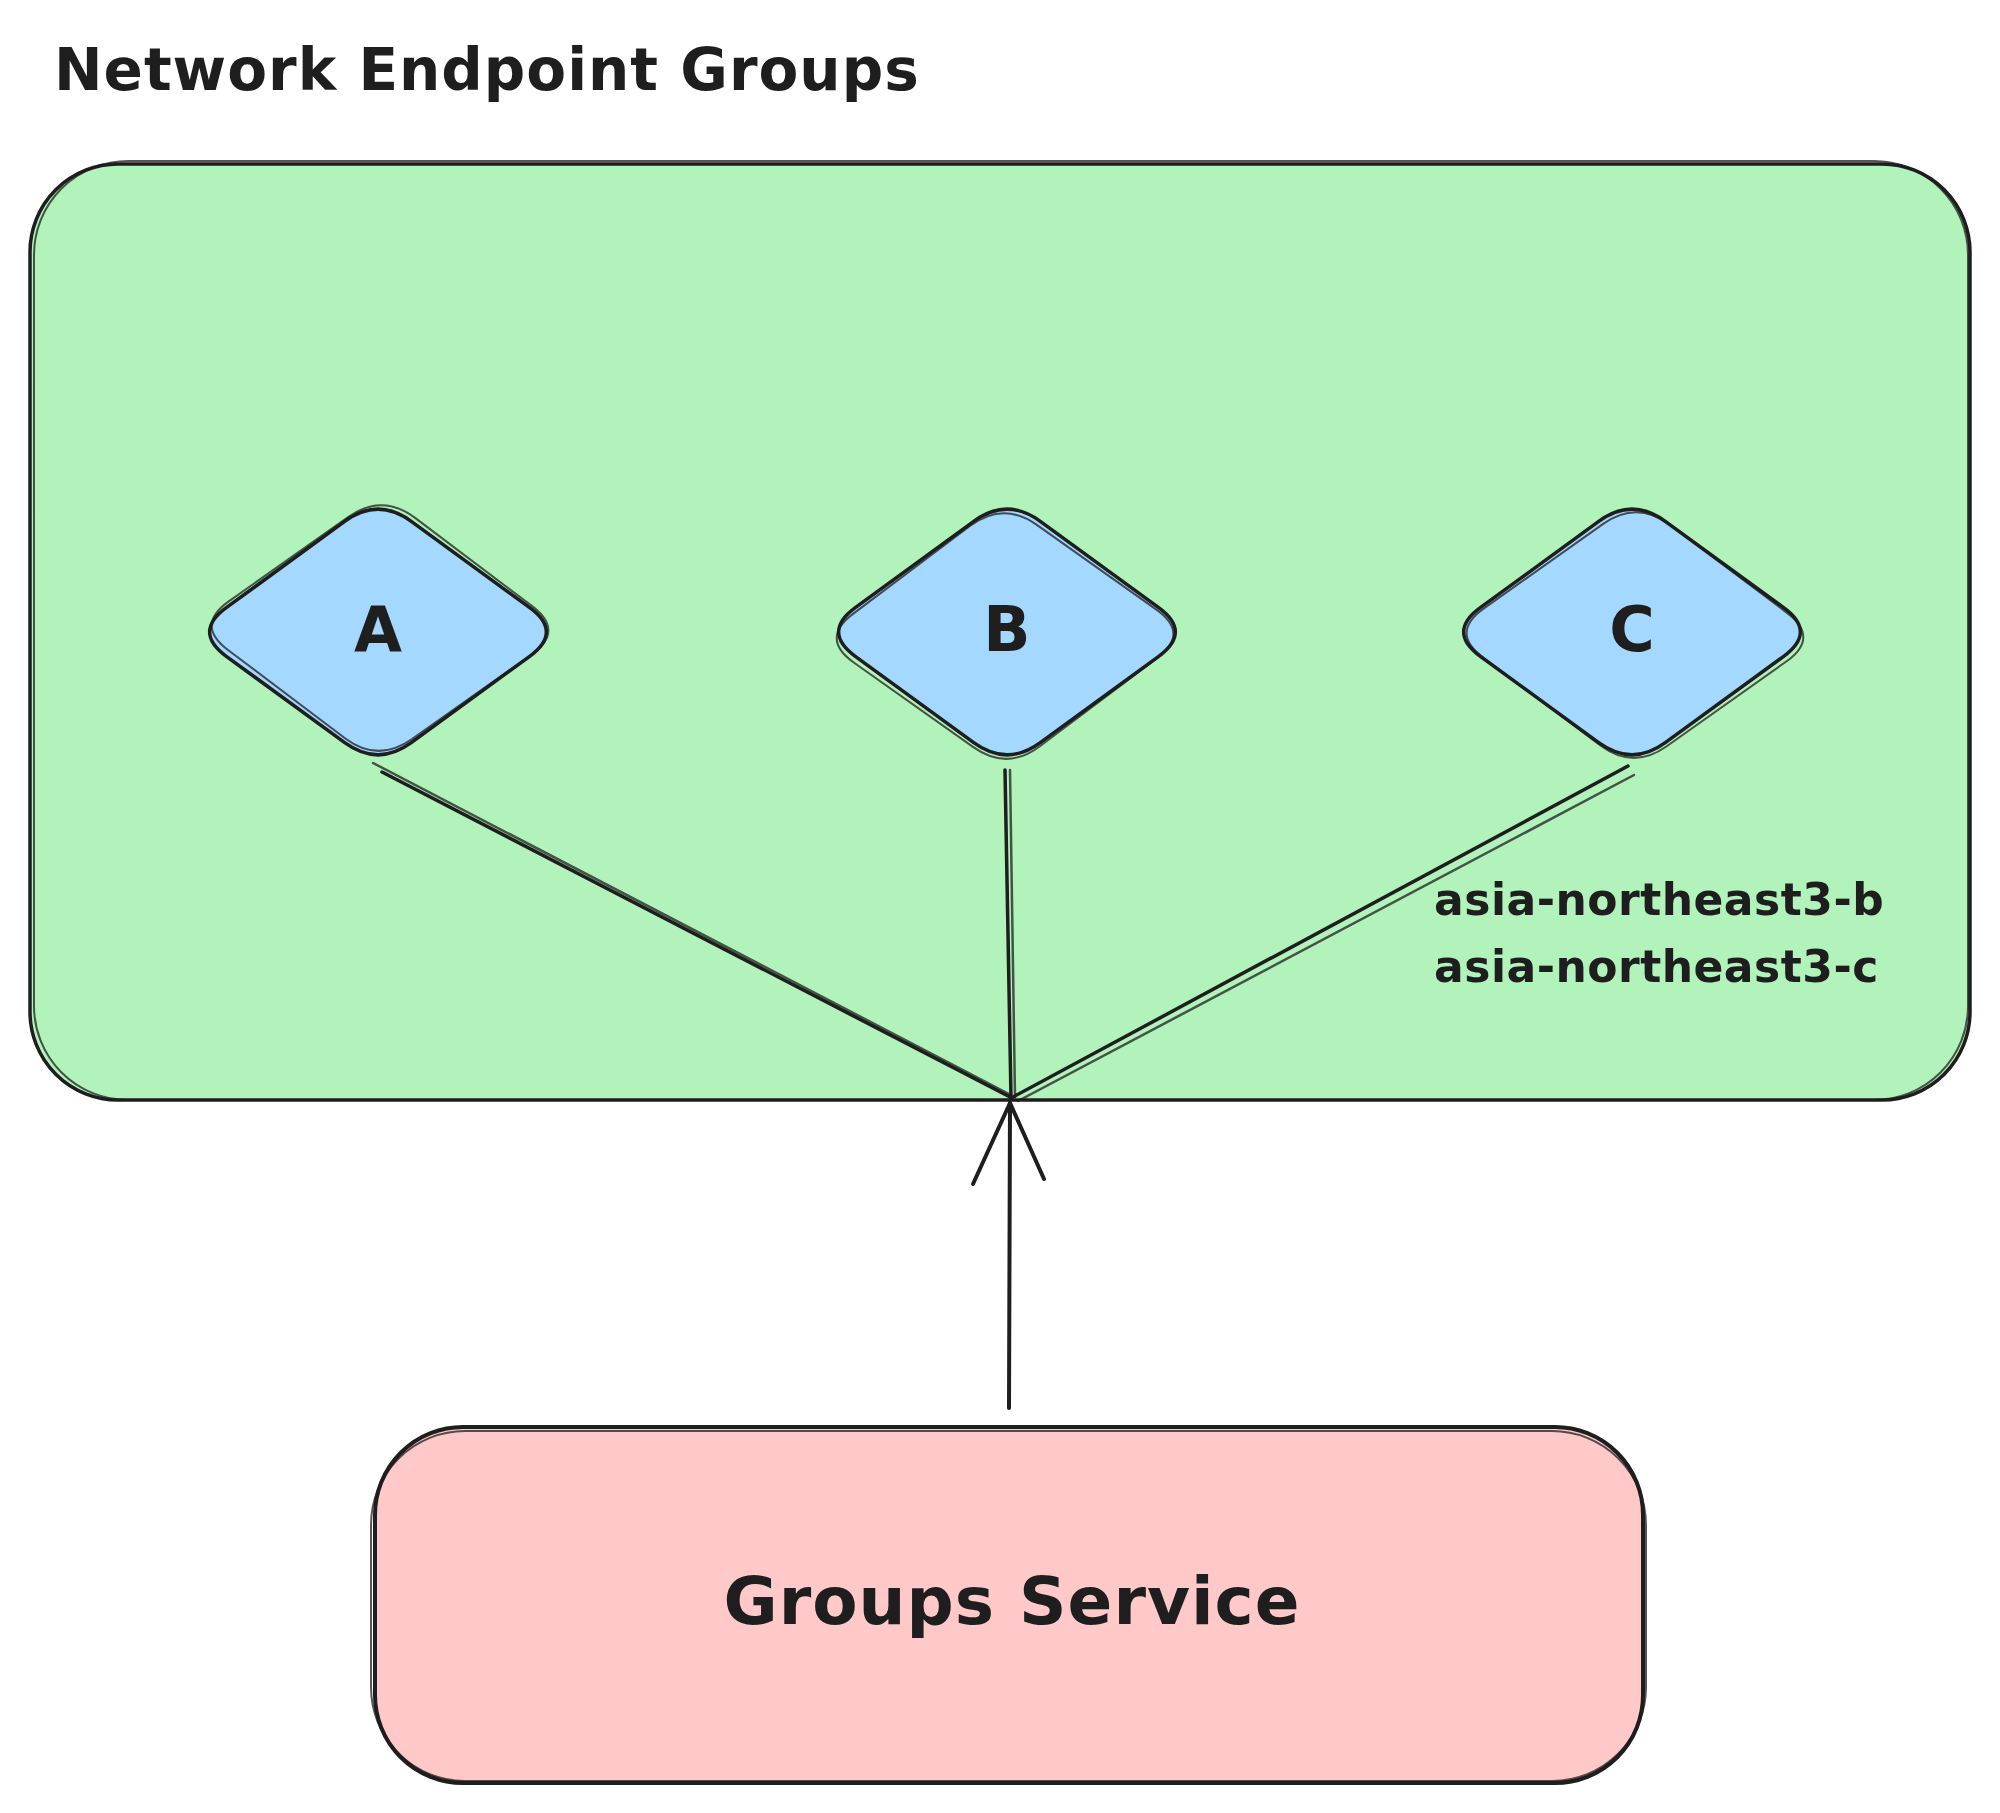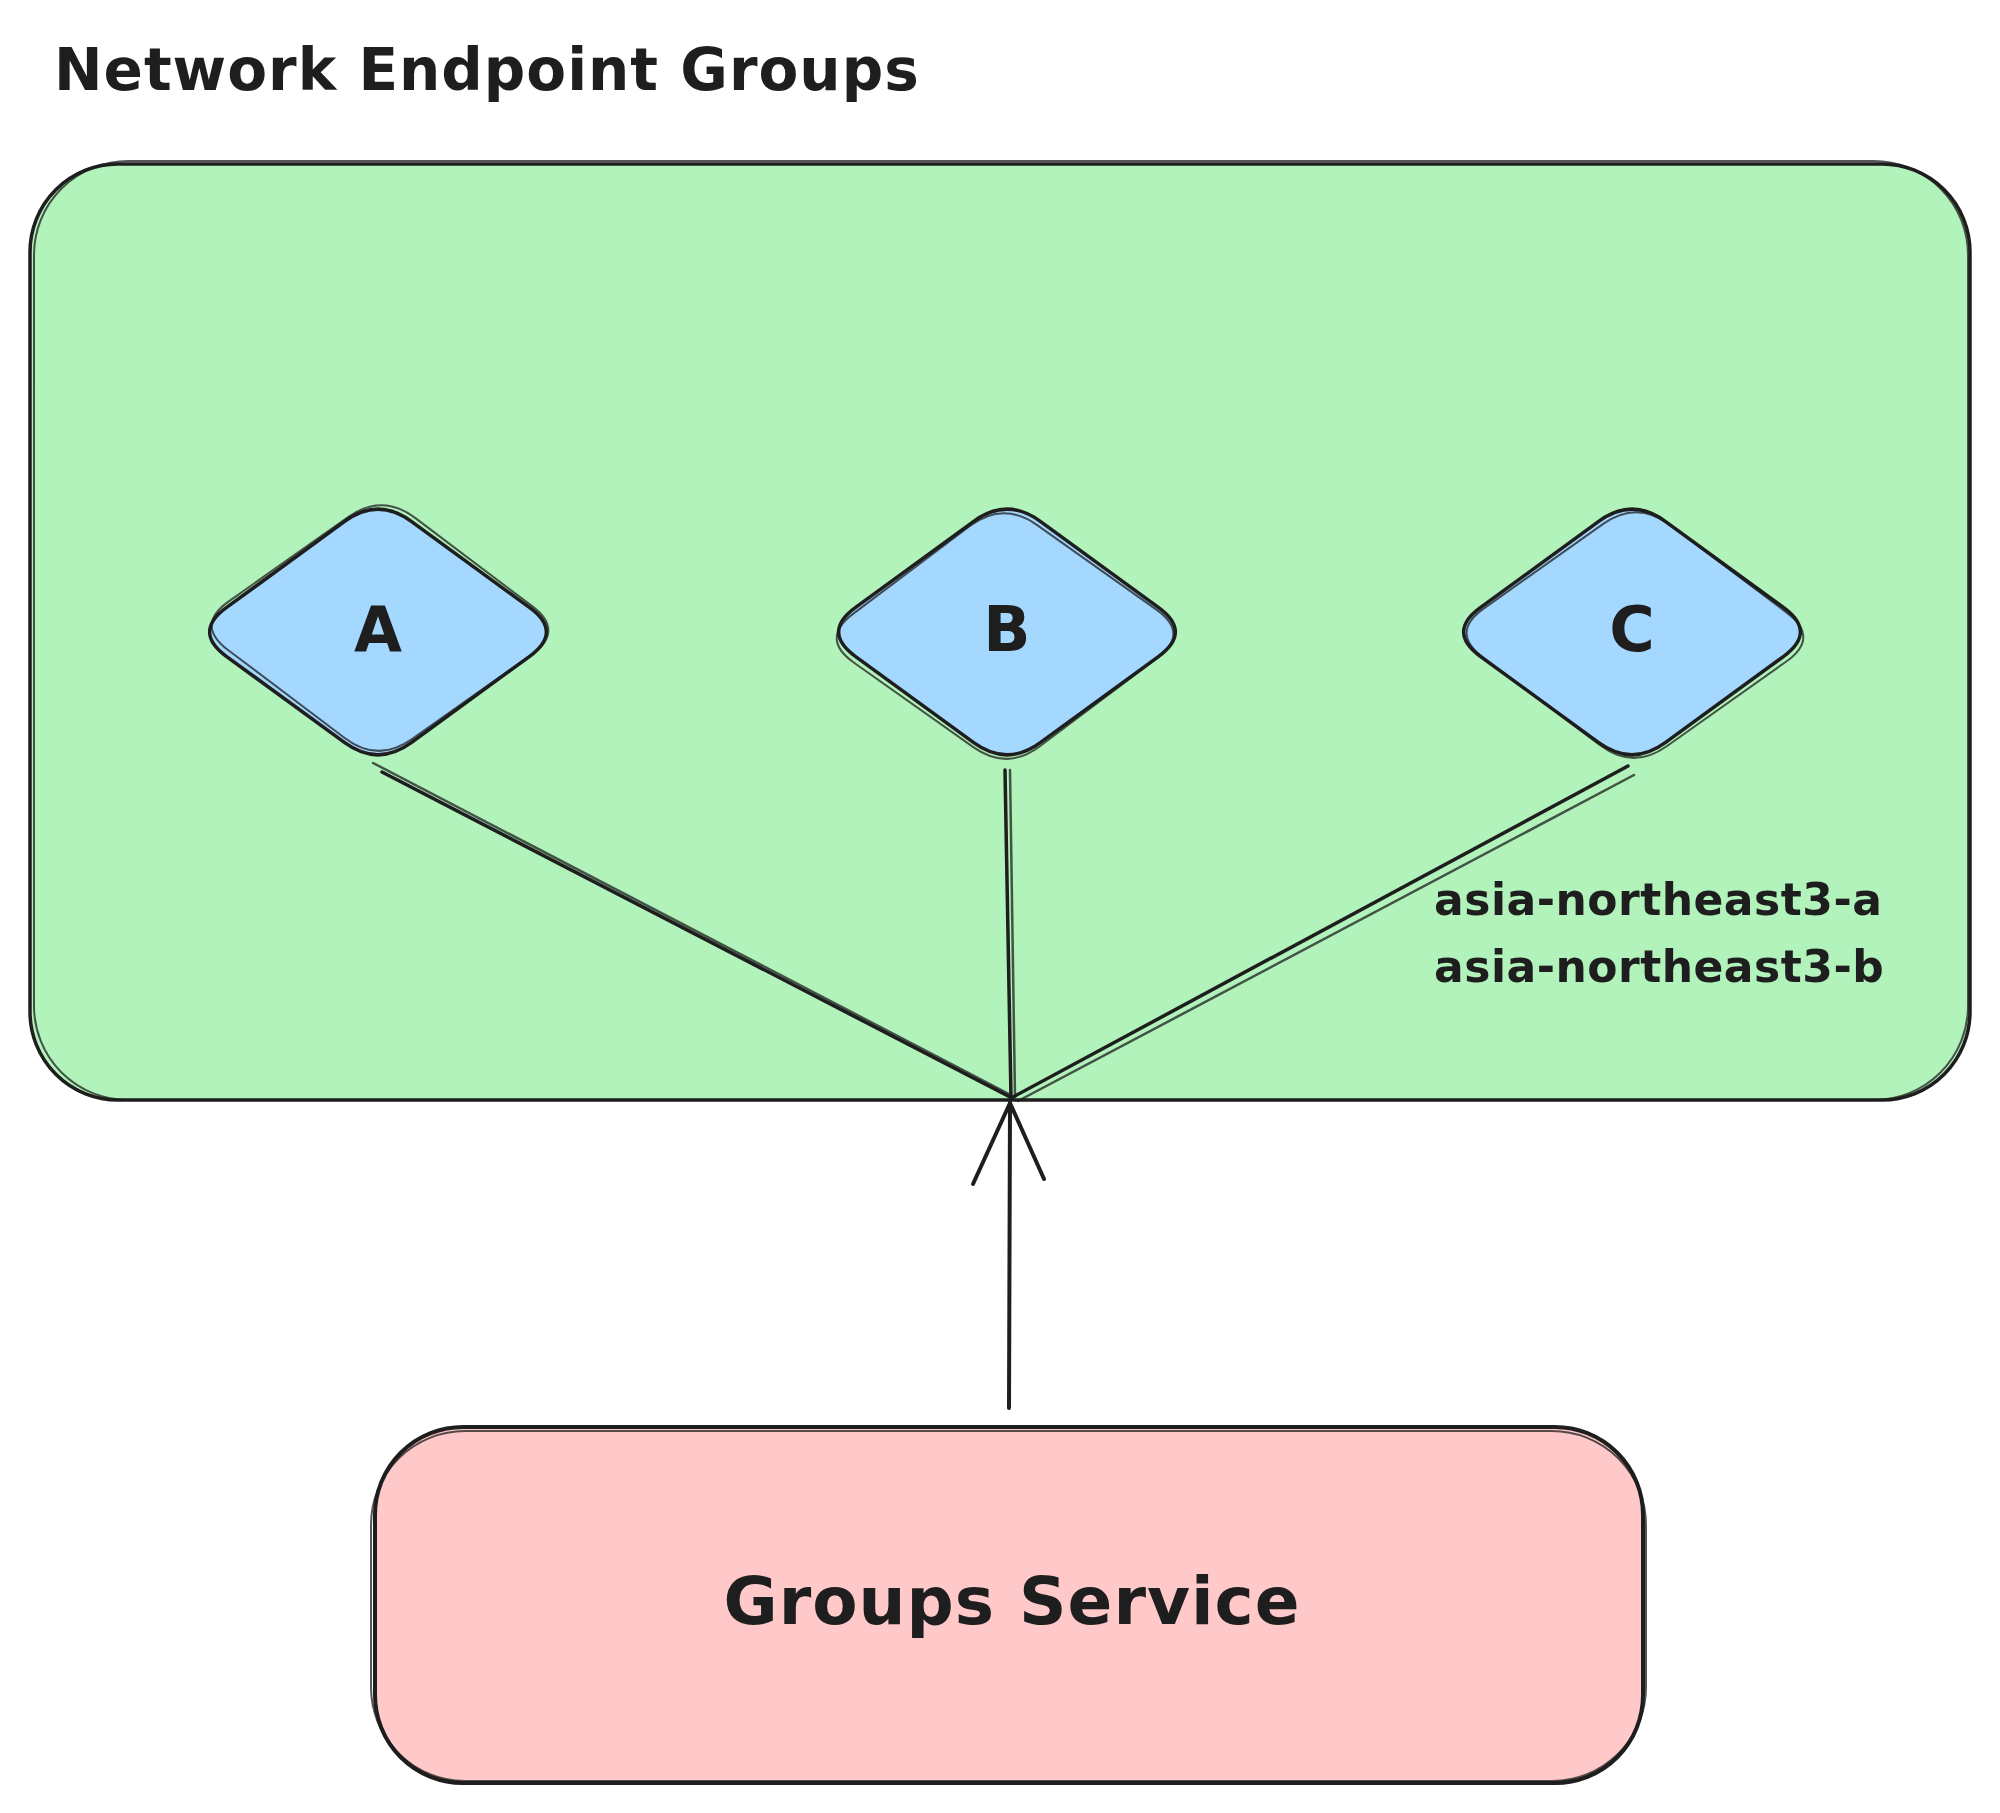--- a/index.html
+++ b/index.html
@@ -99,19 +99,19 @@
     </g>
   </svg>
 
   <div class="txt title">Network Endpoint Groups</div>
 
   <div class="txt diamond-label" style="left:378px; top:632px;">A</div>
   <div class="txt diamond-label" style="left:1007px; top:632px;">B</div>
   <div class="txt diamond-label" style="left:1632px; top:632px;">C</div>
 
   <div class="zones">
-    <div>asia-northeast3-a</div>
     <div>asia-northeast3-b</div>
+    <div>asia-northeast3-c</div>
   </div>
 
   <div class="txt backend-label">Groups Service</div>
 
 </div>
 
 </body></html>

